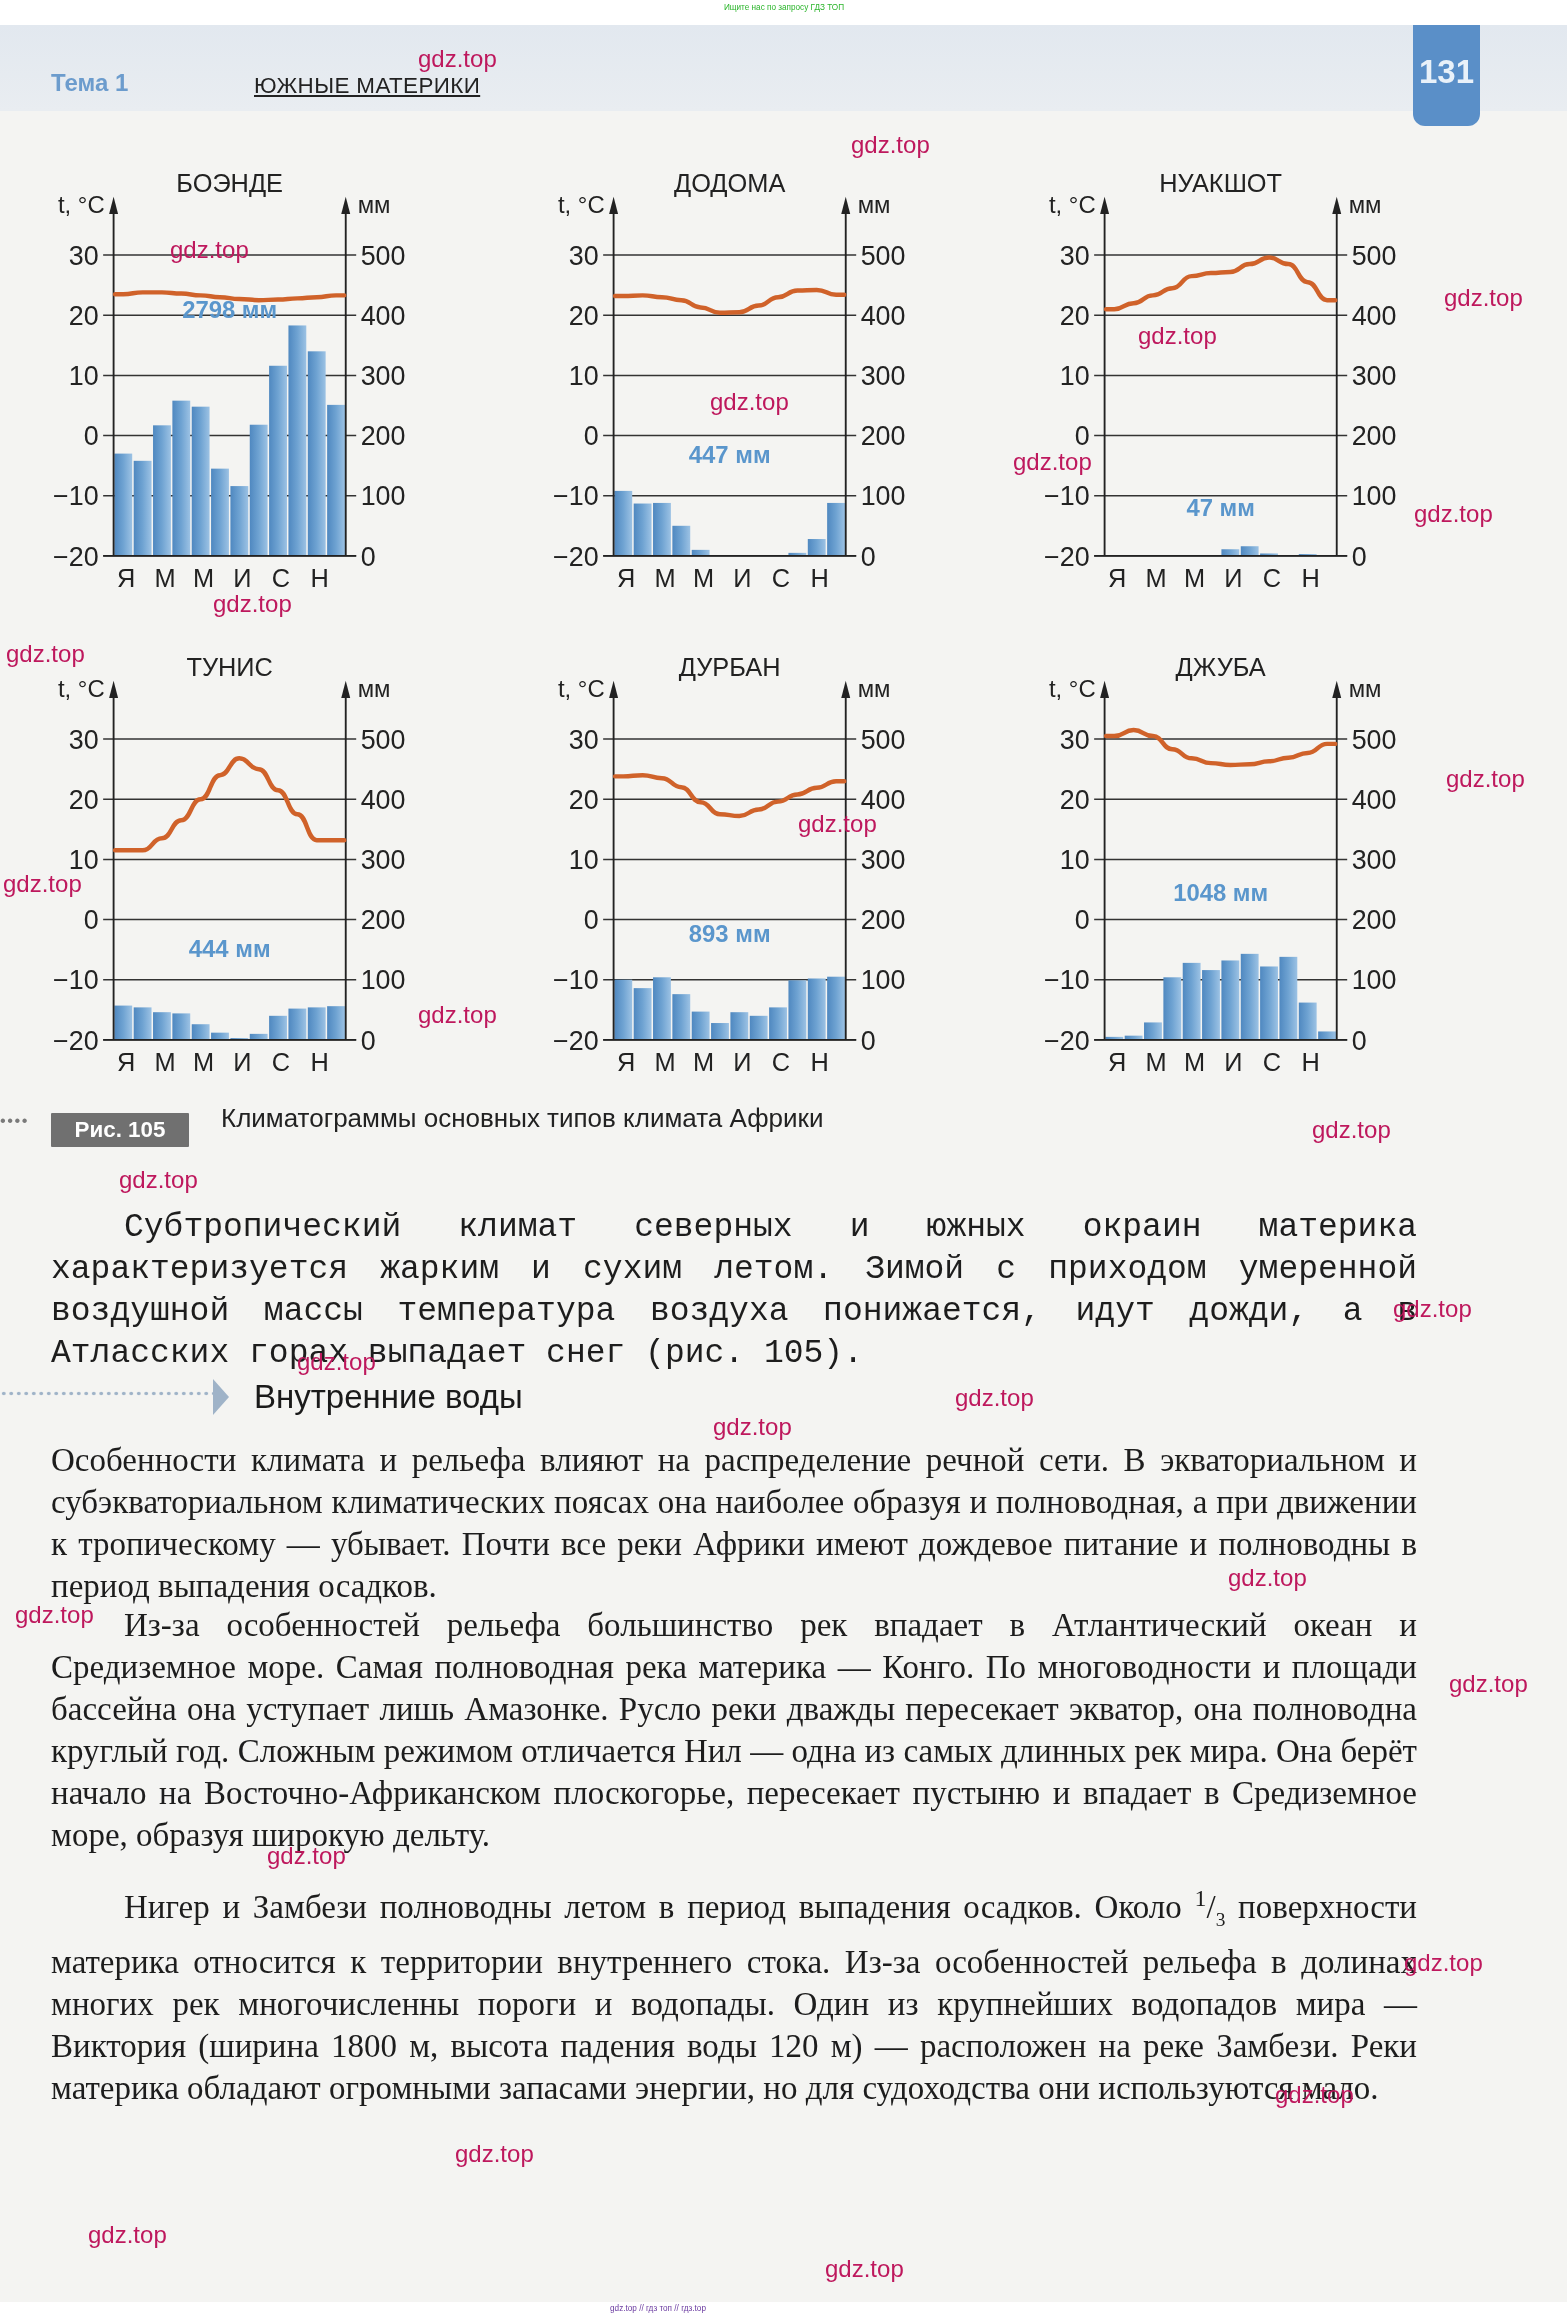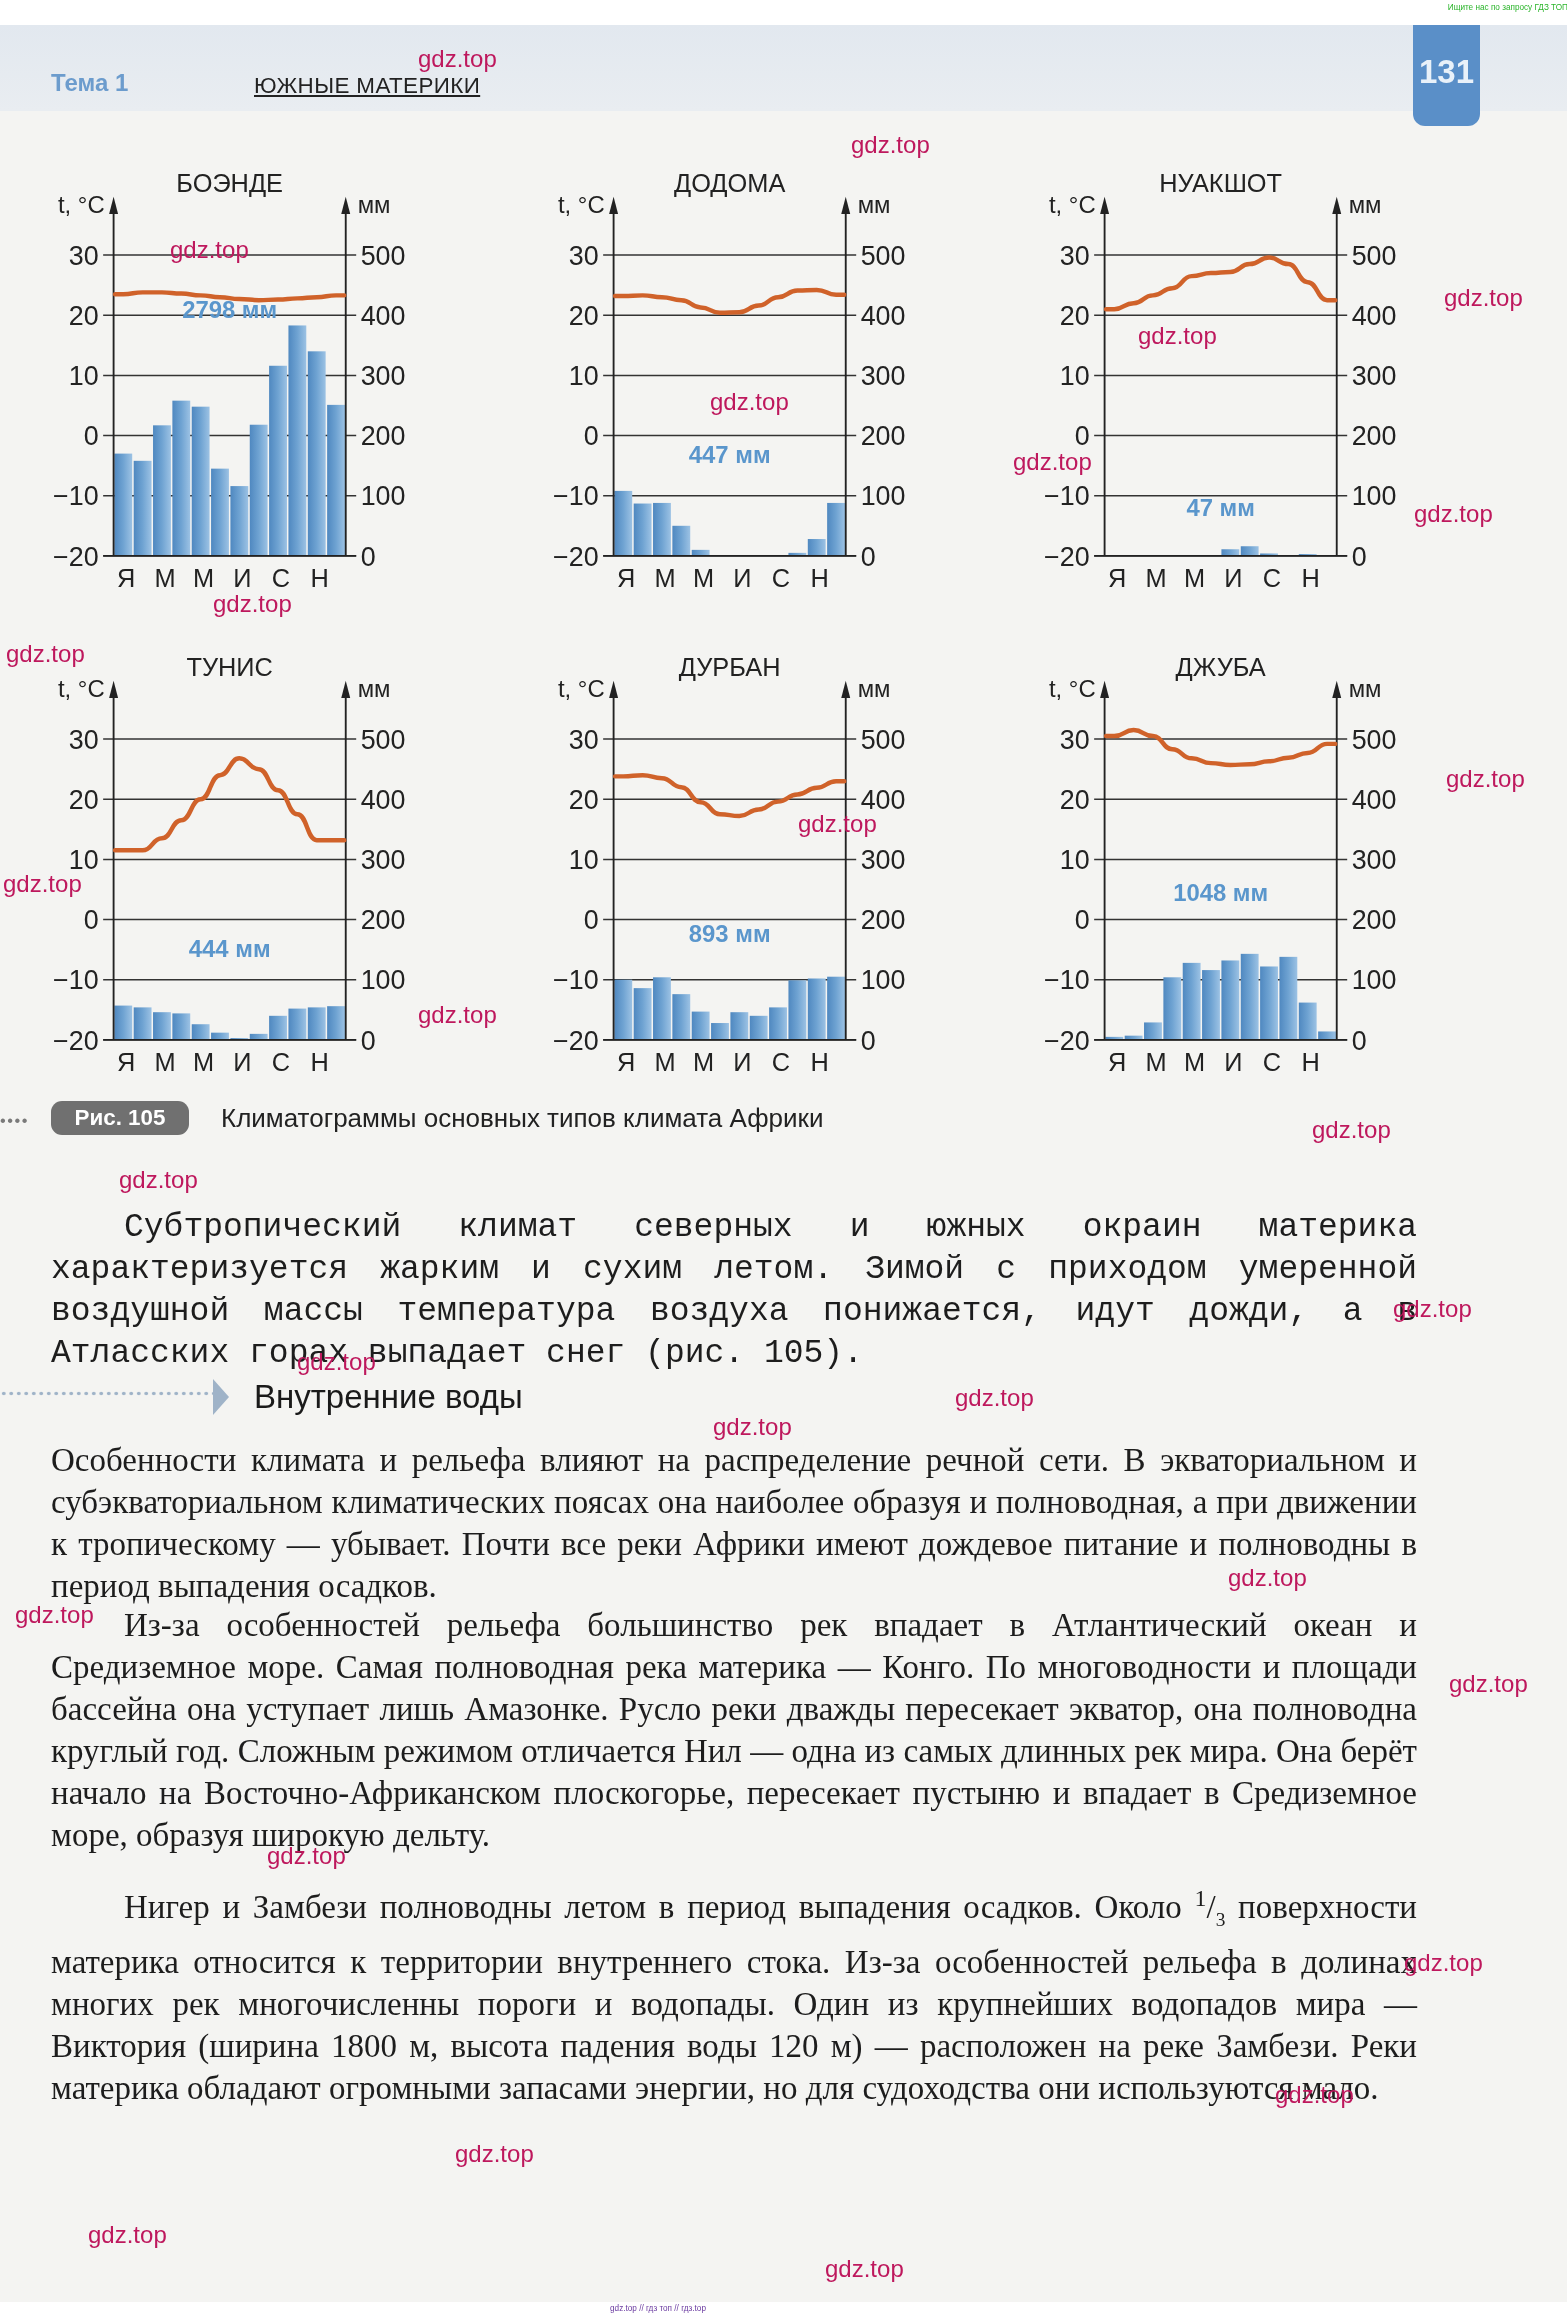--- a/index.html
+++ b/index.html
@@ -1,27 +1,27 @@
 <!DOCTYPE html>
 <html style="font-size:12px"><head>
 <meta charset="utf-8">
 <style>
   html, body { margin:0; padding:0; }
   body { width:1568px; height:2319px; background:#f4f4f2; position:relative; overflow:hidden; font-family:"Liberation Sans", sans-serif; color:#222; }
   .topbar { position:absolute; left:0; top:0; width:1568px; height:24.6px; background:#fff; }
-  .topbar-text { position:absolute; left:0; width:1568px; top:3px; text-align:right; font-size:8.2px; color:#2bb52b; font-family:"Liberation Sans Narrow","Liberation Sans",sans-serif; }
+  .topbar-text { position:absolute; left:0; width:1568px; top:3px; text-align:center; font-size:8.2px; color:#2bb52b; font-family:"Liberation Sans Narrow","Liberation Sans",sans-serif; }
   .header-band { position:absolute; left:0; top:24.6px; width:1568px; height:86px; background:linear-gradient(#e2e8ef,#e9edf1); }
   .tema { position:absolute; left:51px; top:69px; font-size:24px; font-weight:bold; color:#6c9ccd; }
   .section-title { position:absolute; left:254px; top:73px; font-size:22.4px; color:#222; letter-spacing:0.4px;text-decoration:underline; }
   .page-num { position:absolute; left:1413px; top:24.6px; width:67px; height:101px; background:#5a8fc8; border-radius:0 0 12px 12px; color:#e9f1f9; font-size:33px; font-weight:bold; text-align:center; padding-top:28px; box-sizing:border-box; }
   .wm { position:absolute; font-size:24px; color:#be185d; font-family:"Liberation Sans", sans-serif; }
   svg.chart { position:absolute; overflow:visible; }
   .caption-row { position:absolute; left:0; top:1101px; height:37px; }
   .dots { position:absolute; left:0; top:10.4px; font-size:16.4px; color:#7a7a7a; letter-spacing:1.5px; }
-  .fig-badge { position:absolute; left:51px; top:0; width:138px; height:34px; background:#707070; color:#fff; border-radius:11px; font-size:22.4px; font-weight:bold; text-align:center; line-height:34px; }
+  .fig-badge { position:absolute; left:51px; top:12px; width:138px; height:34px; background:#707070; color:#fff; border-radius:1px; font-size:22.4px; font-weight:bold; text-align:center; line-height:34px; }
   .fig-caption { position:absolute; left:221px; top:2.2px; font-size:26px; color:#222; white-space:nowrap; }
   .para { position:absolute; left:51px; width:1366px; font-family:"Liberation Serif", serif; font-size:33px; line-height:42px; color:#1d1d1d; text-align:justify; }
   .para .indent { display:inline-block; width:73px; }
   .heading2 { position:absolute; left:254px; top:1378px; font-size:33px; font-weight:normal; color:#1a1a1a; }
   .heading-dots { position:absolute; left:0; top:1391px; width:213px; height:4.5px; background-image:radial-gradient(circle,#9fb3c8 1.5px,transparent 1.9px); background-size:7.5px 4.5px; }
   .heading-arrow { position:absolute; left:213px; top:1379px; width:0; height:0; border-top:18px solid transparent; border-bottom:18px solid transparent; border-left:16.4px solid #9fb3c8; }
   .frac { font-size:24px; vertical-align:super; }
   .frac-den { font-size:19.4px; vertical-align:sub; }
   .bottombar { position:absolute; left:0; top:2302px; width:1568px; height:16.4px; background:#fff; }
   .bottombar-text { position:absolute; left:0; width:1316px; top:2304px; text-align:center; font-size:8.2px; color:#6a3aa0; }

